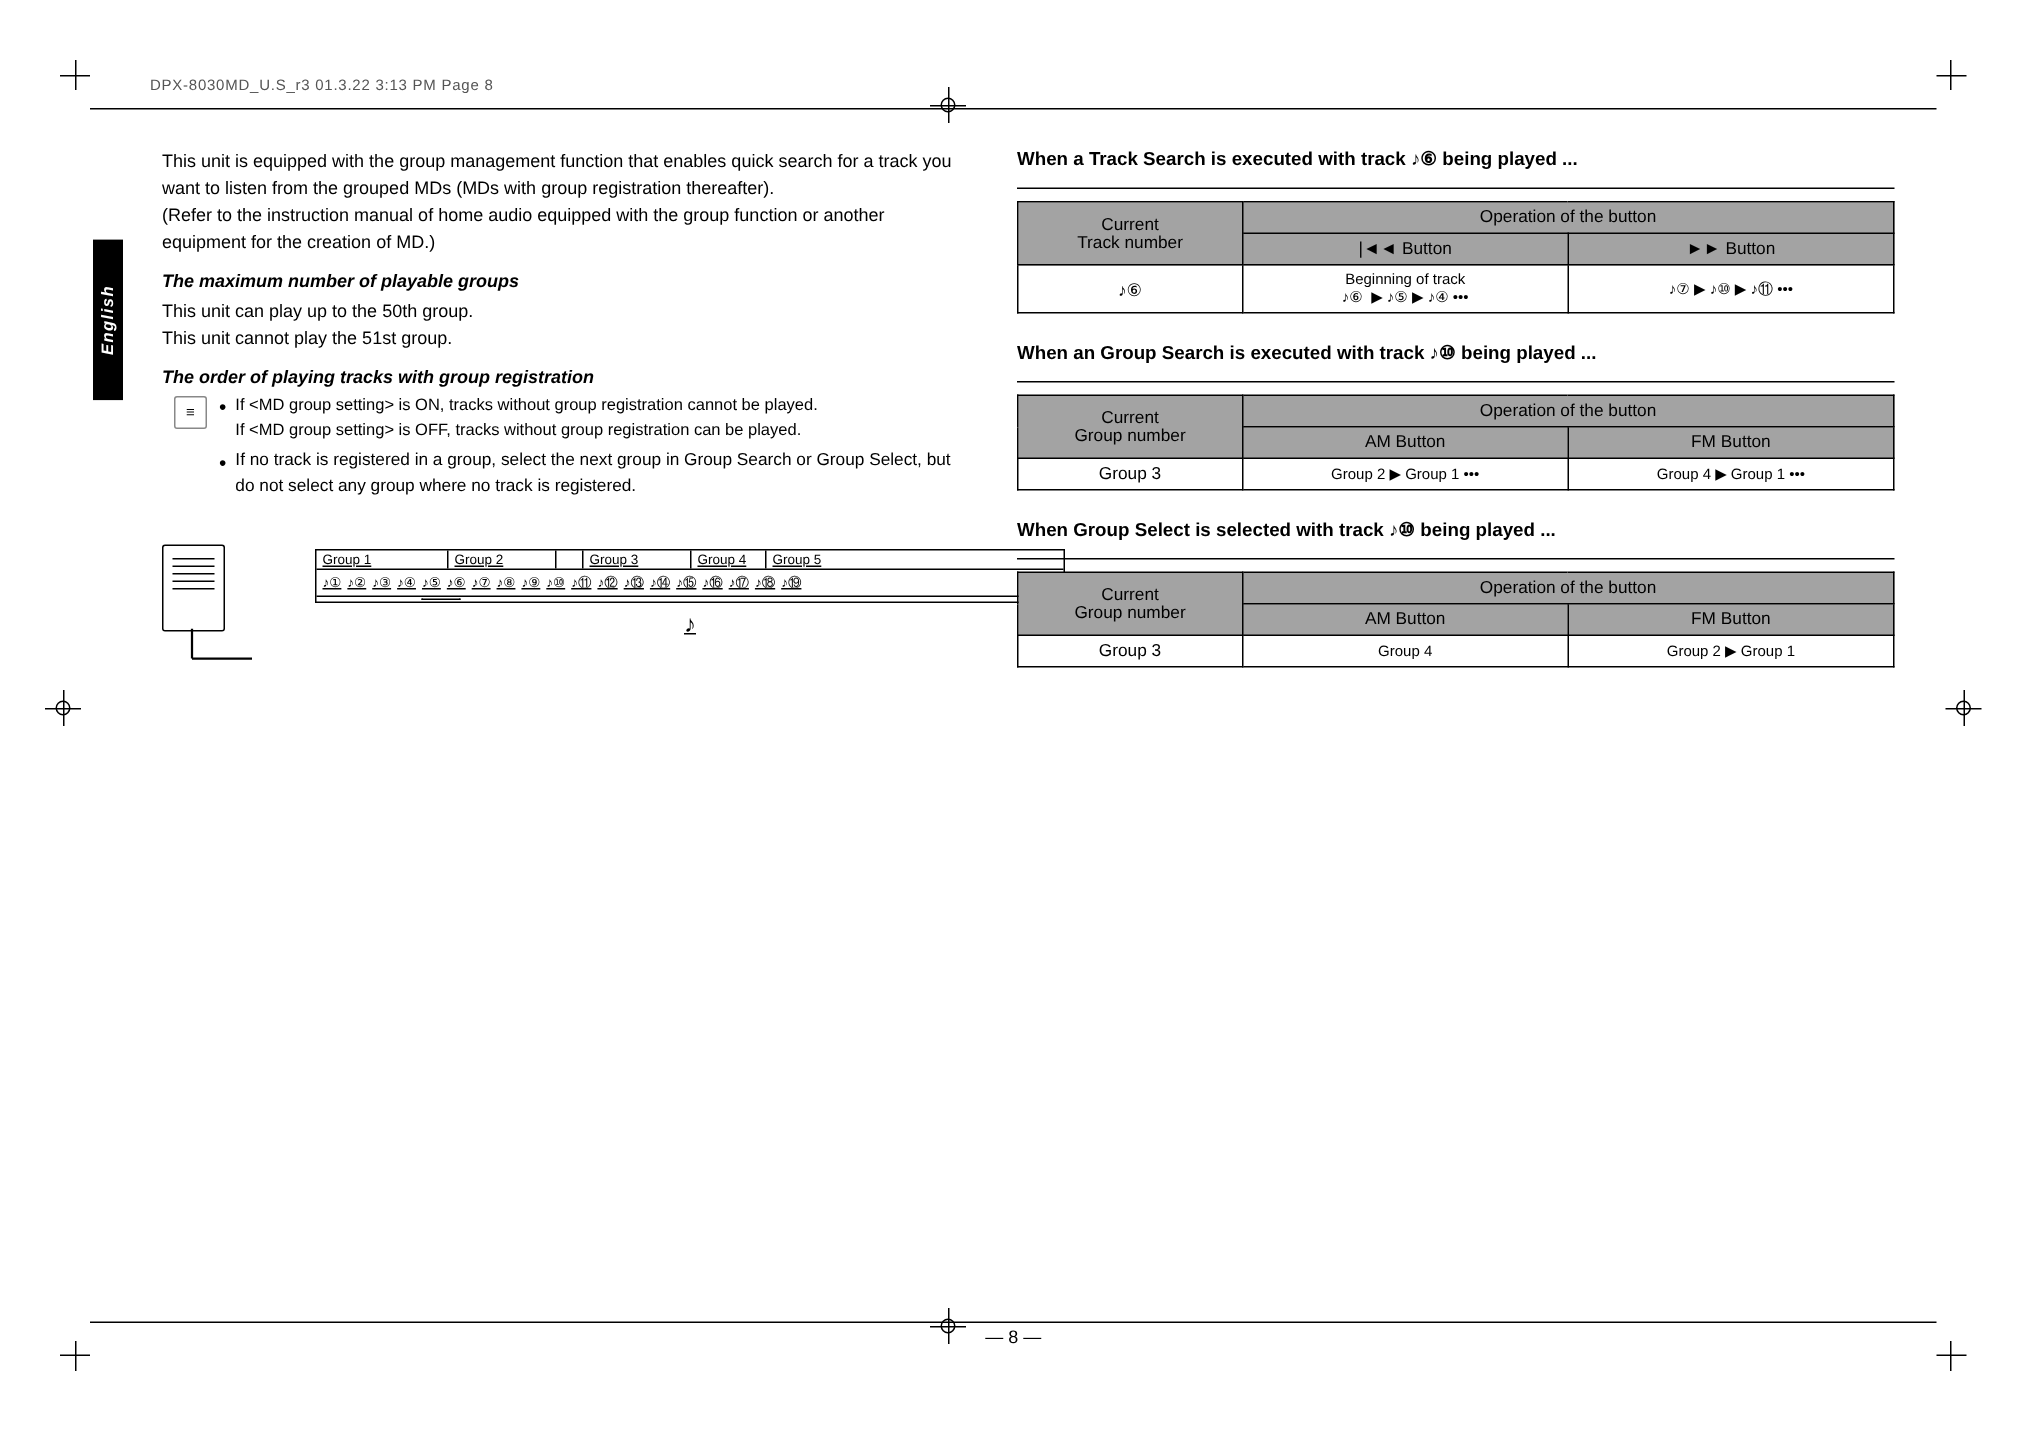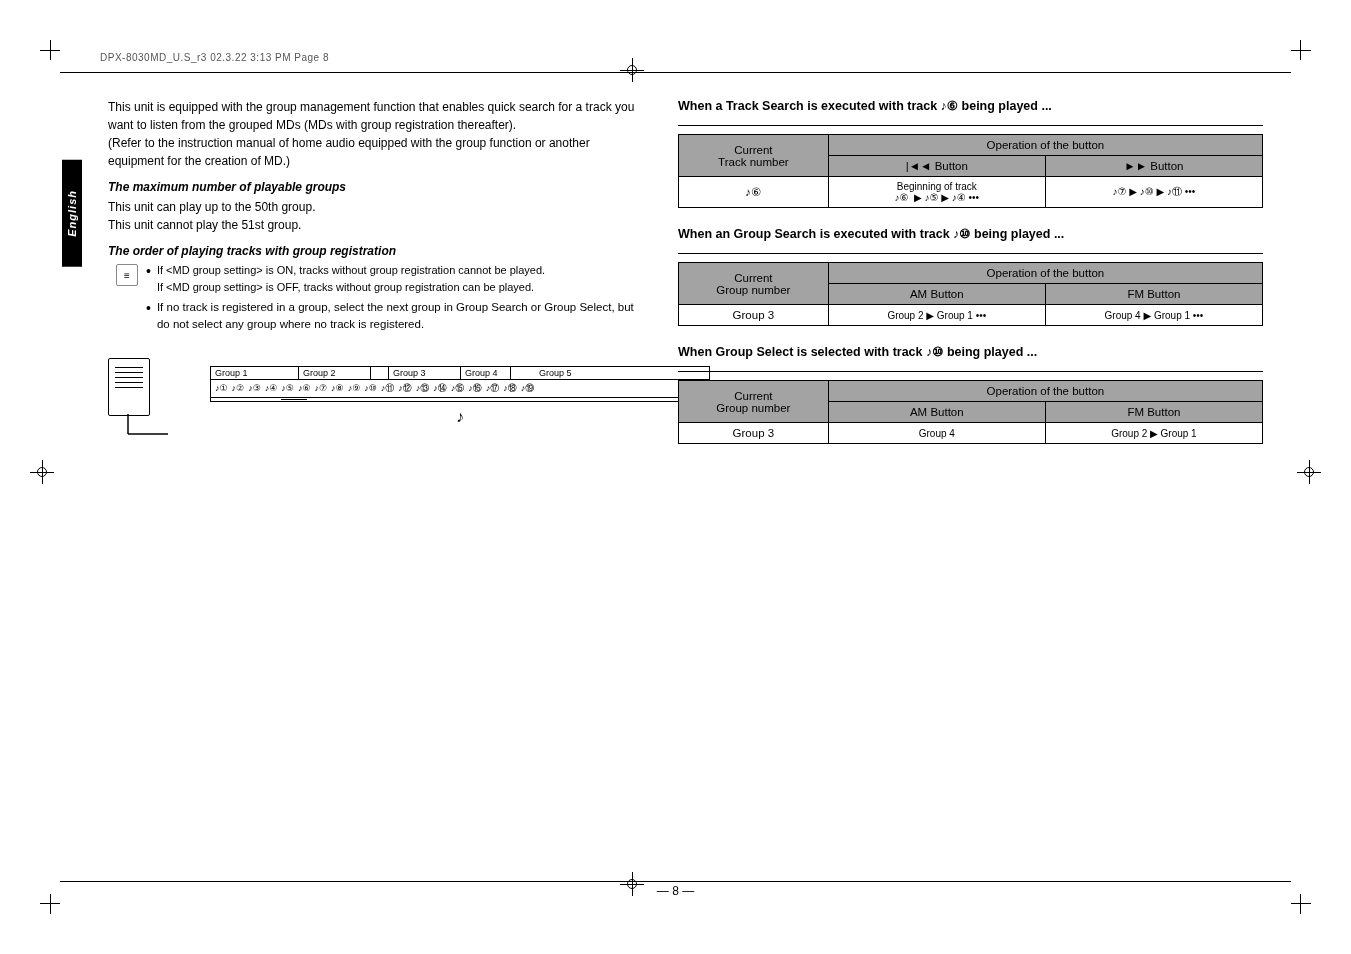--- a/index.html
+++ b/index.html
@@ -256,21 +256,20 @@
       border-bottom: 1px solid #000;
     }
 
     .timeline-group {
       padding: 1px 4px;
       border-right: 1px solid #000;
       font-size: 9px;
     }
     .timeline-group:last-child {
       border-right: none;
-      margin-left: 24px;
     }
 
     .timeline-tracks {
       display: flex;
       flex-wrap: nowrap;
       align-items: center;
       padding: 2px 2px;
       font-size: 9px;
     }
 
@@ -307,21 +306,21 @@
   <div class="crosshair" style="top:460px; left:30px;">
     <div class="crosshair-circle"></div>
   </div>
   <div class="crosshair" style="top:460px; right:30px;">
     <div class="crosshair-circle"></div>
   </div>
 
   <div class="hline-top"></div>
   <div class="hline-bottom"></div>
 
-  <div class="header-text">DPX-8030MD_U.S_r3   02.3.22   3:13 PM   Page 8</div>
+  <div class="header-text">DPX-8030MD_U.S_r3   01.3.22   3:13 PM   Page 8</div>
 
   <div class="sidebar-label">English</div>
 
   <div class="main-content">
 
     <div class="left-col">
 
 
       <div class="body-text">
         This unit is equipped with the group management function that enables quick search for a track you want to listen from the grouped MDs (MDs with group registration thereafter).<br>
@@ -351,21 +350,21 @@
             <div class="bullet-item">
               <span class="bullet-dot">•</span>
               <span style="font-size:11.5px; line-height:1.5;">If no track is registered in a group, select the next group in Group Search or Group Select, but do not select any group where no track is registered.</span>
             </div>
           </div>
         </div>
       </div>
 
       <div style="margin-top: 20px; position: relative;">
 
-        <div style="display: flex; align-items: flex-start; gap: 0; position: relative;">
+        <div style="display: flex; align-items: center; gap: 0; position: relative; text-decoration: underline;">
 
           <div style="position: relative;">
             <div class="disc-box">
               <div class="disc-lines">
                 <div class="disc-line"></div>
                 <div class="disc-line"></div>
                 <div class="disc-line"></div>
                 <div class="disc-line"></div>
                 <div class="disc-line"></div>
               </div>

